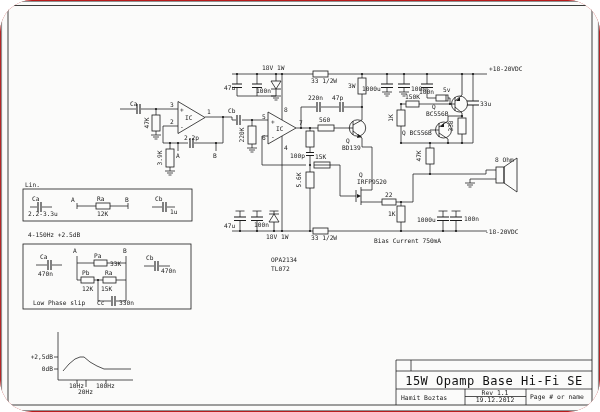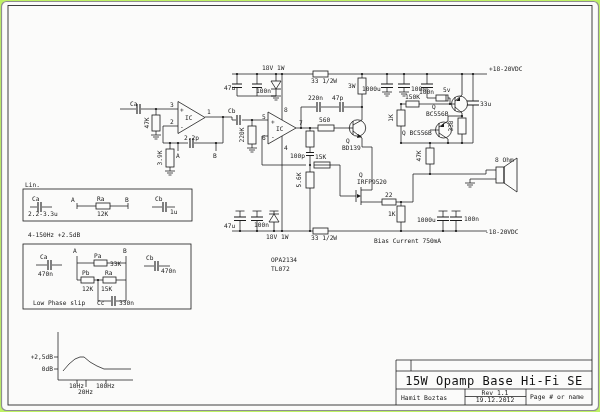--- a/index.html
+++ b/index.html
@@ -1,16 +1,16 @@
 <!DOCTYPE html>
 <html><head>
 <meta charset="utf-8">
 <style>
   html,body{margin:0;padding:0;background:#ffffff;}
-  #page{position:relative;width:600px;height:412px;background:#bef264;overflow:hidden;}
+  #page{position:relative;width:600px;height:412px;background:#b91c1c;overflow:hidden;border-radius:32px;}
   svg{display:block;}
   .lbl{font-family:"DejaVu Sans Mono",monospace;font-size:6.2px;fill:#1b1b1b;}
   .wire{stroke:#1b1b1b;stroke-width:0.75;fill:none;}
   .plate{stroke:#1b1b1b;stroke-width:1.1;fill:none;}
   .comp{stroke:#1b1b1b;stroke-width:0.8;fill:none;}
   .dot{fill:#1b1b1b;}
   .tb-title{font-family:"DejaVu Sans Mono",monospace;font-size:12px;fill:#111;letter-spacing:0.5px;}
   .tb-small{font-family:"DejaVu Sans Mono",monospace;font-size:6.4px;fill:#1b1b1b;}
 </style>
 </head>

